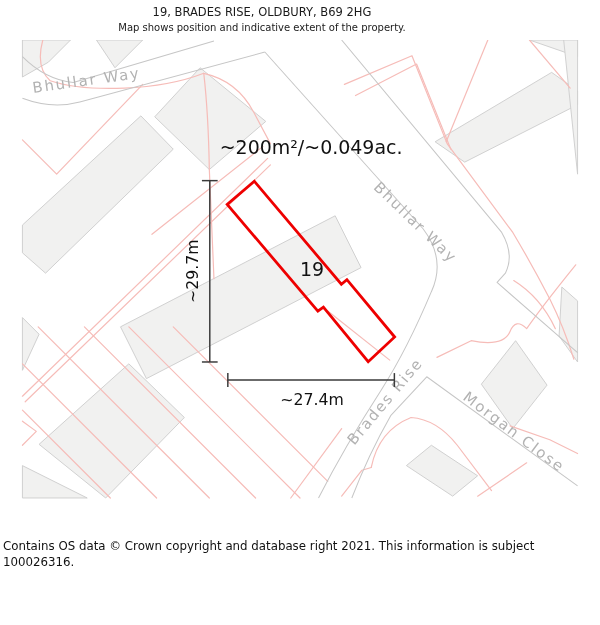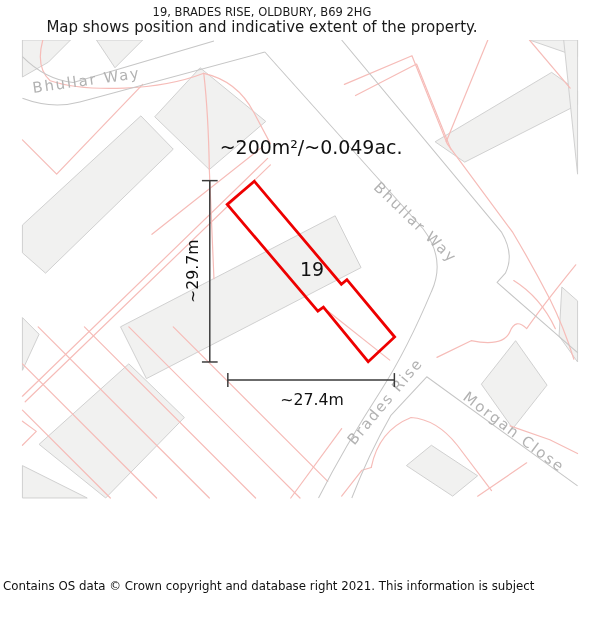--- a/index.html
+++ b/index.html
@@ -3,35 +3,35 @@
 <meta charset="utf-8">
 <style>
   html,body{margin:0;padding:0;}
   body{
     width:600px;height:625px;position:relative;background:#ffffff;
     font-family:"DejaVu Sans","Liberation Sans",sans-serif;color:#1a1a1a;
     overflow:hidden;
   }
   .header{position:absolute;top:5px;left:0;width:524px;text-align:center;line-height:15px;}
   .header .title{font-size:11.5px;}
-  .header .subtitle{font-size:15px;}
+  .header .subtitle{font-size:10px;}
   .map-wrap{position:absolute;top:40px;left:0;width:600px;height:495px;background:#ffffff;}
   svg{display:block;}
   .parcel{fill:#f1f1f0;stroke:#cdcdcd;stroke-width:1;}
   .pink{stroke:#f6bcb8;stroke-width:1.3;fill:none;stroke-linejoin:round;stroke-linecap:round;}
   .road{stroke:#c6c6c6;stroke-width:1.1;fill:none;stroke-linejoin:round;}
   .street-label{fill:#b2b2b2;font-size:16px;letter-spacing:2px;}
   .plot{fill:none;stroke:#ee0000;stroke-width:3;stroke-linejoin:miter;}
   .dim{stroke:#3a3a3a;stroke-width:1.6;}
   .dim-label{fill:#111;font-size:17px;}
   .area-label{fill:#111;font-size:20.5px;}
   .plot-num{fill:#111;font-size:20.5px;}
   .footer{
     position:absolute;top:538px;left:3px;width:594px;
-    font-size:11.8px;line-height:16.4px;text-align:left;color:#111;margin-top:40px;
+    font-size:11.8px;line-height:16.4px;text-align:left;color:#111;
   }
 </style>
 </head>
 <body>
 
 <div class="header">
   <div class="title">19, BRADES RISE, OLDBURY, B69 2HG</div>
   <div class="subtitle">Map shows position and indicative extent of the property.</div>
 </div>
 
@@ -114,13 +114,14 @@
 
   <text class="dim-label" text-anchor="middle" transform="translate(190,290) rotate(-90)">~29.7m</text>
   <text class="dim-label" x="313" y="435" text-anchor="middle">~27.4m</text>
 
   <text class="area-label" x="312" y="163" text-anchor="middle">~200m²/~0.049ac.</text>
 </svg>
 </div>
 
 <div class="footer">
   <div>Contains OS data © Crown copyright and database right 2021. This information is subject</div>
+  <div>100026316.</div>
 </div>
 
 </body></html>

